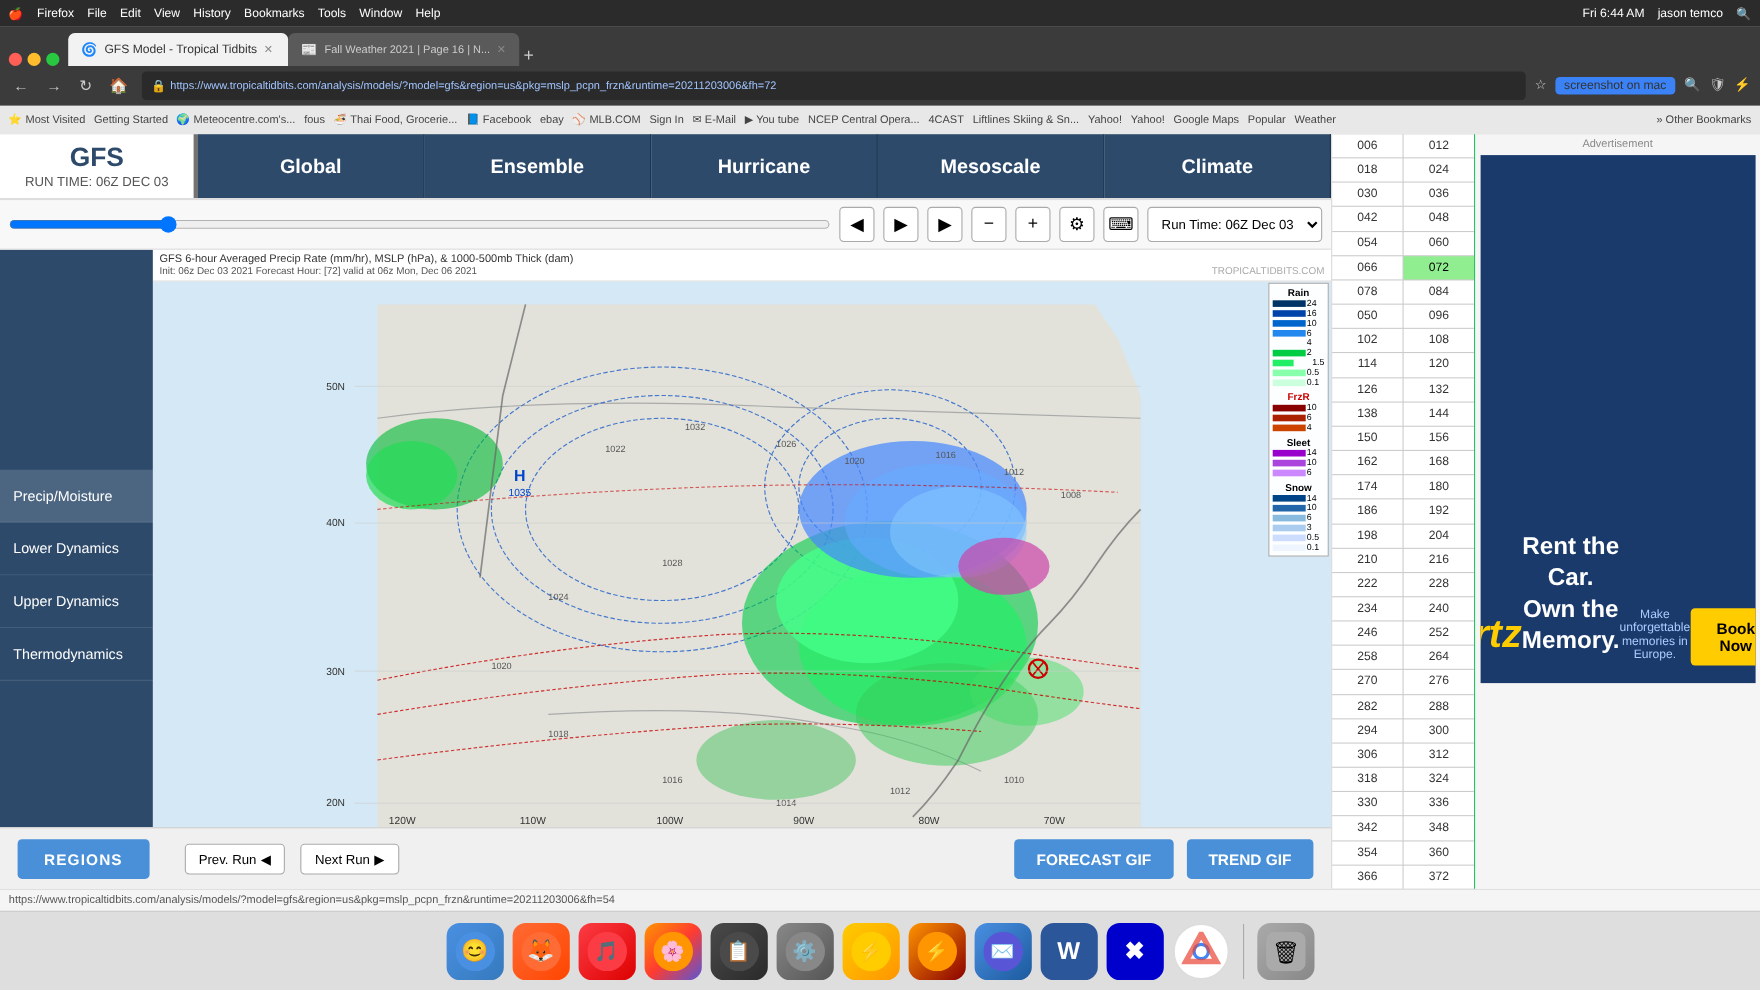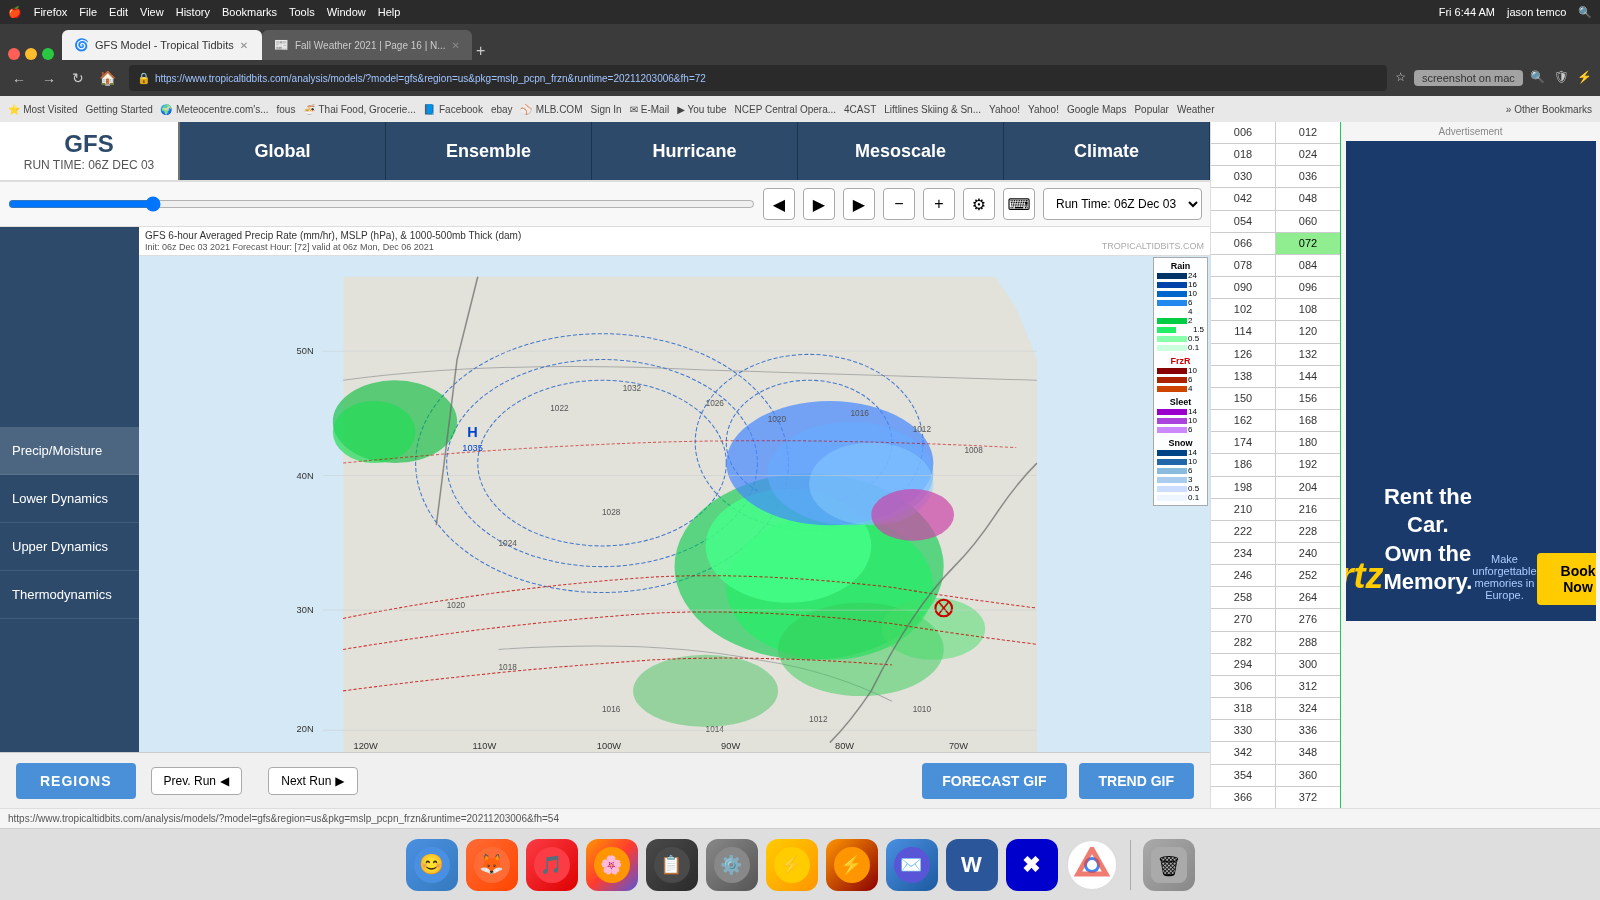--- a/index.html
+++ b/index.html
@@ -26,36 +26,36 @@
 
     .bookmarks-bar { height: 26px; background: #e8e8e8; display: flex; align-items: center; padding: 0 8px; gap: 8px; font-size: 10px; color: #444; overflow: hidden; }
     .bookmark-item { white-space: nowrap; cursor: pointer; }
 
     
     .left-sidebar { width: 139px; background: #2d4a6b; display: flex; flex-direction: column; padding-top: 200px; }
     .sidebar-item { color: #fff; padding: 16px 12px; cursor: pointer; font-size: 13px; font-weight: 500; border-bottom: 1px solid rgba(255,255,255,0.1); }
     .sidebar-item.active { background: rgba(255,255,255,0.15); }
 
     .model-header { background: #fff; display: flex; align-items: stretch; border-bottom: 2px solid #ddd; }
-    .model-title-area { padding: 8px 20px; text-align: center; min-width: 180px; border-right: 2px solid #737373; }
+    .model-title-area { padding: 8px 20px; text-align: center; min-width: 180px; border-right: 4px solid #737373; }
     .model-title { font-size: 24px; font-weight: bold; color: #2d4a6b; }
     .model-runtime { font-size: 12px; color: #555; }
     .nav-tabs { display: flex; flex: 1; }
     .nav-tab { flex: 1; display: flex; align-items: center; justify-content: center; font-size: 18px; font-weight: bold; color: #fff; background: #2d4a6b; cursor: pointer; padding: 12px 8px; border-right: 1px solid #1a3550; }
 
     
     .controls-bar { display: flex; align-items: center; padding: 6px 8px; gap: 8px; border-bottom: 1px solid #ddd; background: #f8f8f8; }
     .time-slider { width: 100%; }
     .ctrl-btn { width: 32px; height: 32px; background: #fff; border: 1px solid #aaa; border-radius: 4px; cursor: pointer; display: flex; align-items: center; justify-content: center; font-size: 16px; }
     .run-select { height: 32px; border: 1px solid #aaa; border-radius: 4px; padding: 0 8px; background: #fff; font-size: 12px; cursor: pointer; }
 
     
     .bottom-bar { height: 56px; background: #f0f0f0; border-top: 1px solid #ccc; display: flex; align-items: center; padding: 0 16px; gap: 12px; }
     .regions-btn { background: #4a90d9; color: #fff; padding: 10px 24px; border: none; border-radius: 4px; font-size: 14px; font-weight: bold; cursor: pointer; letter-spacing: 1px; }
-    .nav-run-btns { display: flex; gap: 26px; margin-left: 3px; }
+    .nav-run-btns { display: flex; gap: 14px; margin-left: 20px; }
     .nav-run-btn { background: #fff; border: 1px solid #aaa; border-radius: 4px; padding: 6px 12px; cursor: pointer; font-size: 12px; display: flex; align-items: center; gap: 4px; }
     .spacer { flex: 1; }
     .gif-btn { background: #4a90d9; color: #fff; padding: 10px 20px; border: none; border-radius: 4px; font-size: 14px; font-weight: bold; cursor: pointer; }
 
     
     .right-panel { width: 130px; background: #fff; border-left: 1px solid #ddd; display: flex; flex-direction: column; }
     .forecast-header { background: #fff; padding: 4px; text-align: center; font-size: 10px; color: #555; border-bottom: 1px solid #ddd; }
     .forecast-time-highlight { color: #cc0000; font-weight: bold; font-size: 12px; }
     .forecast-grid { display: grid; grid-template-columns: 1fr 1fr; gap: 1px; background: #ccc; overflow-y: auto; flex: 1; }
     .fh-cell { background: #fff; text-align: center; padding: 4px 2px; font-size: 11px; color: #333; cursor: pointer; }
@@ -140,21 +140,21 @@
     <span class="nav-btn">←</span>
     <span class="nav-btn">→</span>
     <span class="nav-btn">↻</span>
     <span class="nav-btn">🏠</span>
     <div class="address-bar">
       <span style="color:#aaa;margin-right:4px;">🔒</span>
       <span class="url" style="font-size:10px;">https://www.tropicaltidbits.com/analysis/models/?model=gfs&amp;region=us&amp;pkg=mslp_pcpn_frzn&amp;runtime=20211203006&amp;fh=72</span>
     </div>
     <div class="nav-right">
       <span>☆</span>
-      <div style="background:#a3a3a3;border-radius:4px;padding:2px 8px;color:#333;font-size:11px;">screenshot on mac</div>
+      <div style="background:#3b82f6;border-radius:4px;padding:2px 8px;color:#333;font-size:11px;">screenshot on mac</div>
       <span>🔍</span>
       <span>🛡</span>
       <span>⚡</span>
     </div>
   </div>
   <div class="bookmarks-bar">
     <span class="bookmark-item">⭐ Most Visited</span>
     <span class="bookmark-item">Getting Started</span>
     <span class="bookmark-item">🌍 Meteocentre.com's...</span>
     <span class="bookmark-item">fous</span>
@@ -427,21 +427,21 @@
         <div class="fh-cell">030</div>
         <div class="fh-cell">036</div>
         <div class="fh-cell">042</div>
         <div class="fh-cell">048</div>
         <div class="fh-cell">054</div>
         <div class="fh-cell">060</div>
         <div class="fh-cell">066</div>
         <div class="fh-cell active">072</div>
         <div class="fh-cell">078</div>
         <div class="fh-cell">084</div>
-        <div class="fh-cell">090</div>
+        <div class="fh-cell">050</div>
         <div class="fh-cell">096</div>
         <div class="fh-cell">102</div>
         <div class="fh-cell">108</div>
         <div class="fh-cell">114</div>
         <div class="fh-cell">120</div>
         <div class="fh-cell">126</div>
         <div class="fh-cell">132</div>
         <div class="fh-cell">138</div>
         <div class="fh-cell">144</div>
         <div class="fh-cell">150</div>

